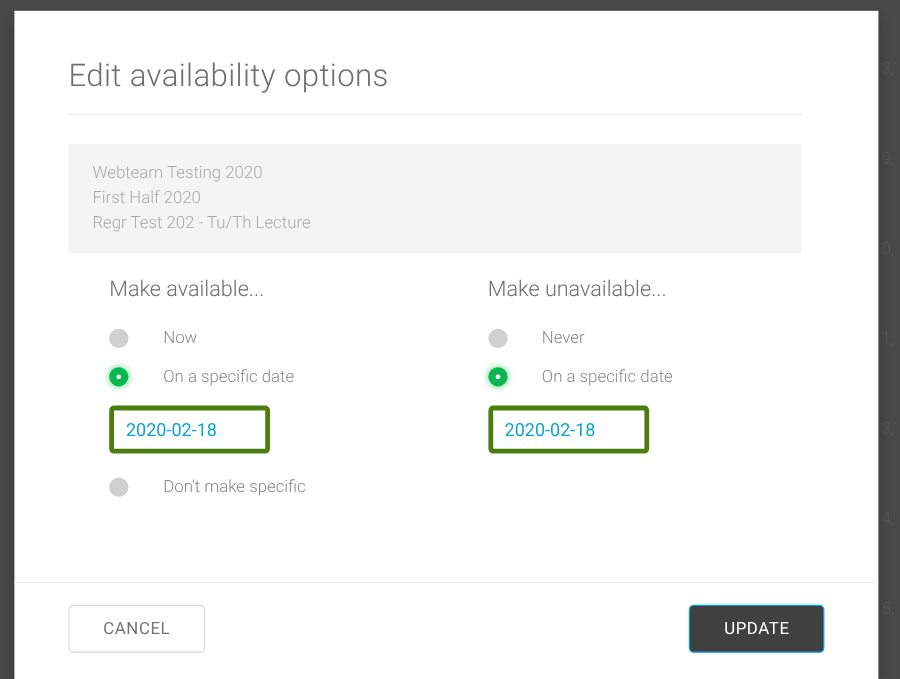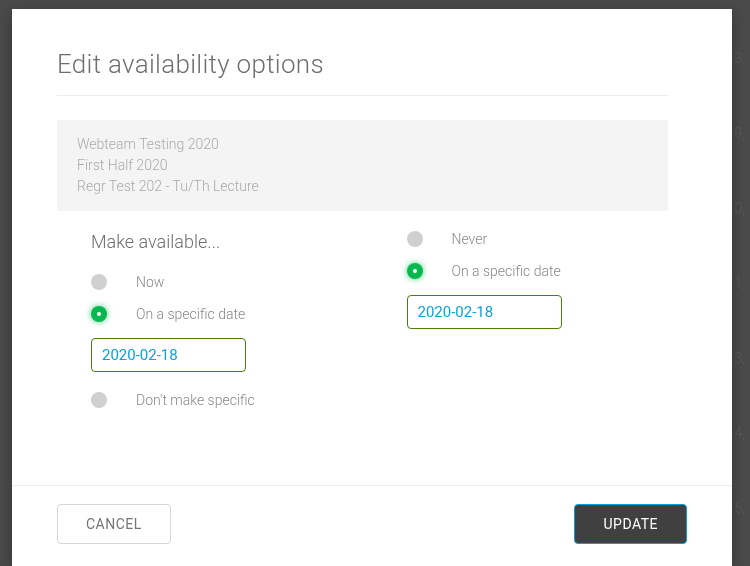--- a/index.html
+++ b/index.html
@@ -102,27 +102,27 @@
       background: #fff;
       top: 50%;
       left: 50%;
       transform: translate(-50%, -50%);
     }
     .radio-label {
       font-size: 14px;
       color: #888;
     }
     .date-input {
-      border: 1px solid #4d7c0f;
+      border: 4px solid #4d7c0f;
       border-radius: 4px;
       padding: 7px 10px;
       font-size: 15px;
       color: #0ba3d6;
       font-weight: 400;
-      width: 155px;
+      width: 134px;
       margin-left: 0px;
       margin-bottom: 20px;
       font-family: inherit;
       background: #fff;
     }
     .modal-footer {
       border-top: 1px solid #ededed;
       padding: 18px 45px 22px 45px;
       display: flex;
       justify-content: space-between;
@@ -188,20 +188,21 @@
 
         <input type="text" class="date-input" value="2020-02-18" style="">
 
         <div class="radio-row">
           <div class="radio"></div>
           <span class="radio-label">Don't make specific</span>
         </div>
       </div>
 
       <div class="col">
+        <div class="section-heading">Make unavailable...</div>
 
         <div class="radio-row">
           <div class="radio"></div>
           <span class="radio-label">Never</span>
         </div>
 
         <div class="radio-row">
           <div class="radio checked"></div>
           <span class="radio-label">On a specific date</span>
         </div>

